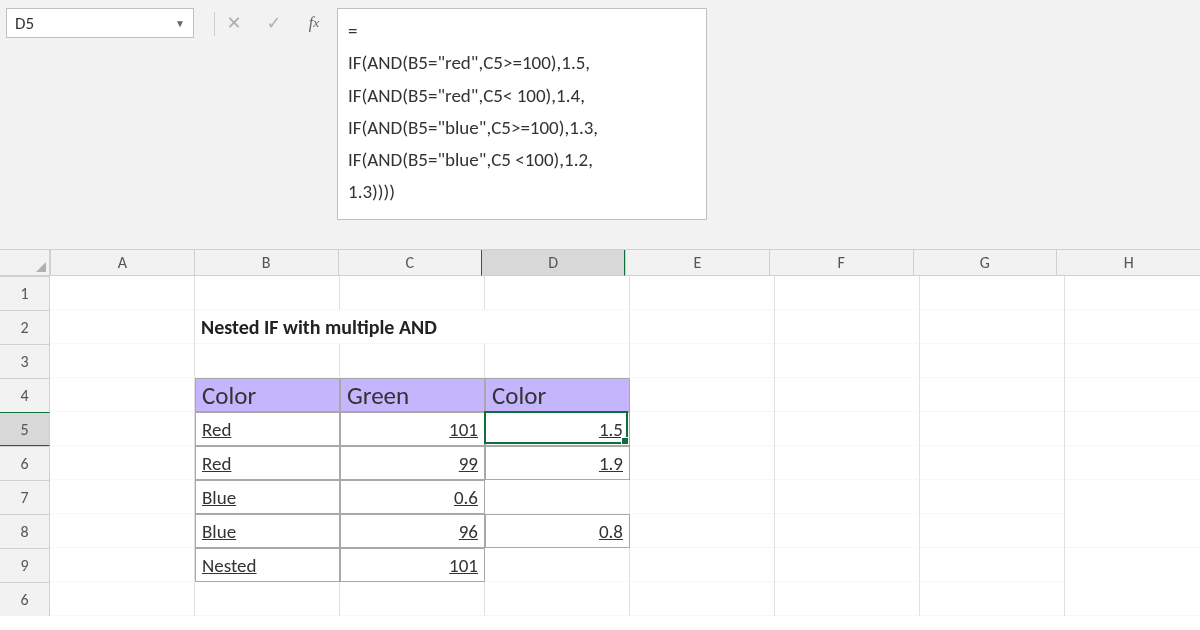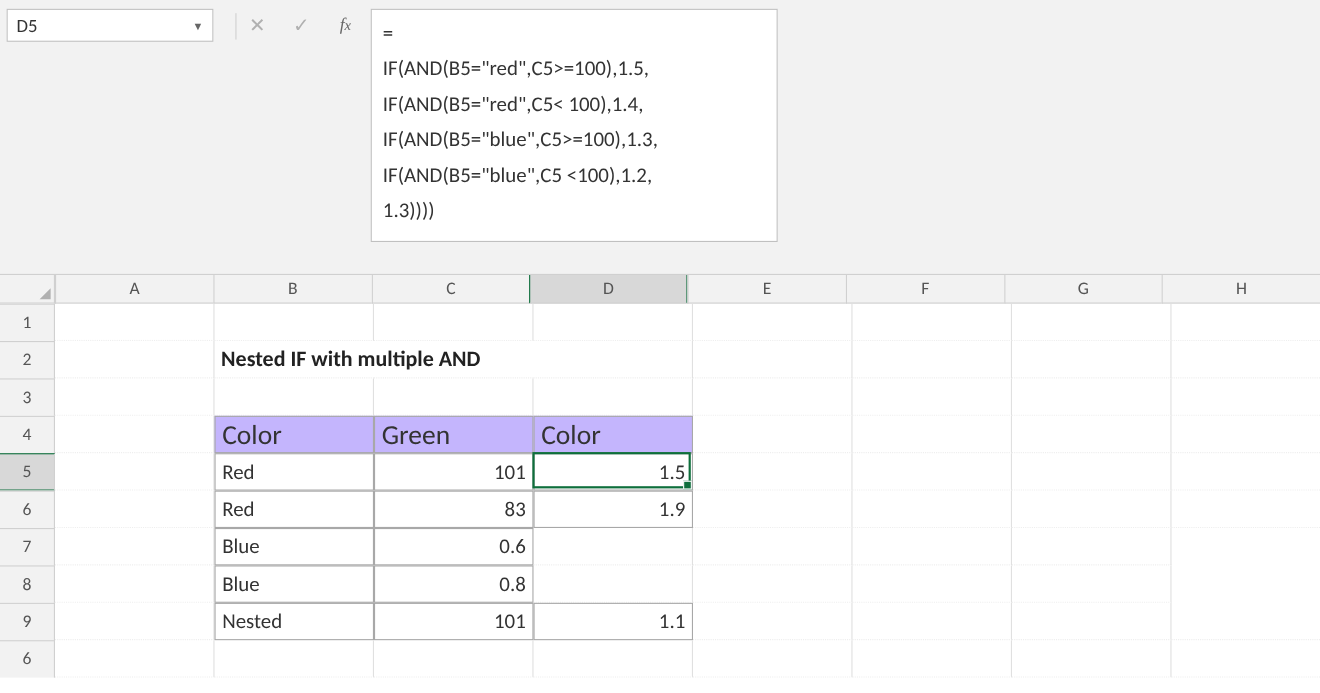--- a/index.html
+++ b/index.html
@@ -110,21 +110,21 @@
   .title-text { font-weight:bold; font-size:20px; color:#222; padding-left:6px; display:flex; align-items:center; height:100%; white-space:nowrap; }
   .tbl-head {
     background:#c4b5fd;
     border:1px solid #a8a8a8 !important;
     display:flex; align-items:center; padding-left:6px;
     font-size:25px; color:#333;
   }
   .tbl-cell {
     border:1px solid #a8a8a8 !important;
     display:flex; align-items:center;
-    font-size:19px; color:#333; padding:0 6px;
+    font-size:19px; color:#333; padding:0 6px;text-decoration:underline;
   }
   .tbl-cell.num { justify-content:flex-end;padding-left:47px; }
   .selected-cell {
     position:absolute;
     border:2px solid #0e6f3c;
     background:transparent;
     pointer-events:none;
     z-index:5;
   }
   .selected-cell::after{
@@ -249,53 +249,53 @@
       <div class="cell colD tbl-cell num">1.5</div>
       <div class="cell colE"></div>
       <div class="cell colF"></div>
       <div class="cell colG"></div>
       <div class="cell colH"></div>
     </div>
 
     <div class="cell-row">
       <div class="cell colA"></div>
       <div class="cell colB tbl-cell">Red</div>
-      <div class="cell colC tbl-cell num">83</div>
+      <div class="cell colC tbl-cell num">99</div>
       <div class="cell colD tbl-cell num">1.9</div>
       <div class="cell colE"></div>
       <div class="cell colF"></div>
       <div class="cell colG"></div>
       <div class="cell colH"></div>
     </div>
 
     <div class="cell-row">
       <div class="cell colA"></div>
       <div class="cell colB tbl-cell">Blue</div>
       <div class="cell colD tbl-cell num">0.6</div>
       <div class="cell colE"></div>
       <div class="cell colF"></div>
       <div class="cell colG"></div>
       <div class="cell colH"></div>
     </div>
 
     <div class="cell-row">
       <div class="cell colA"></div>
       <div class="cell colB tbl-cell">Blue</div>
+      <div class="cell colC tbl-cell num">96</div>
       <div class="cell colD tbl-cell num">0.8</div>
       <div class="cell colE"></div>
       <div class="cell colF"></div>
       <div class="cell colG"></div>
       <div class="cell colH"></div>
     </div>
 
     <div class="cell-row">
       <div class="cell colA"></div>
       <div class="cell colB tbl-cell">Nested</div>
       <div class="cell colC tbl-cell num">101</div>
-      <div class="cell colD tbl-cell num">1.1</div>
       <div class="cell colE"></div>
       <div class="cell colF"></div>
       <div class="cell colG"></div>
       <div class="cell colH"></div>
     </div>
 
     <div class="cell-row">
       <div class="cell colA"></div>
       <div class="cell colB"></div>
       <div class="cell colC"></div>

